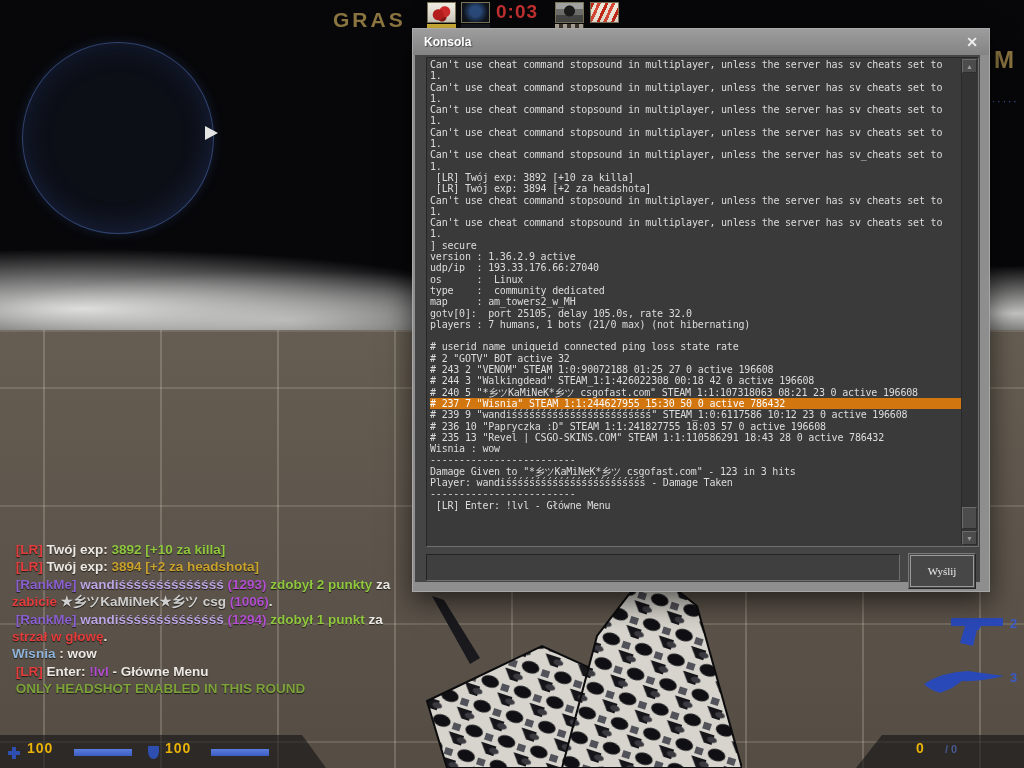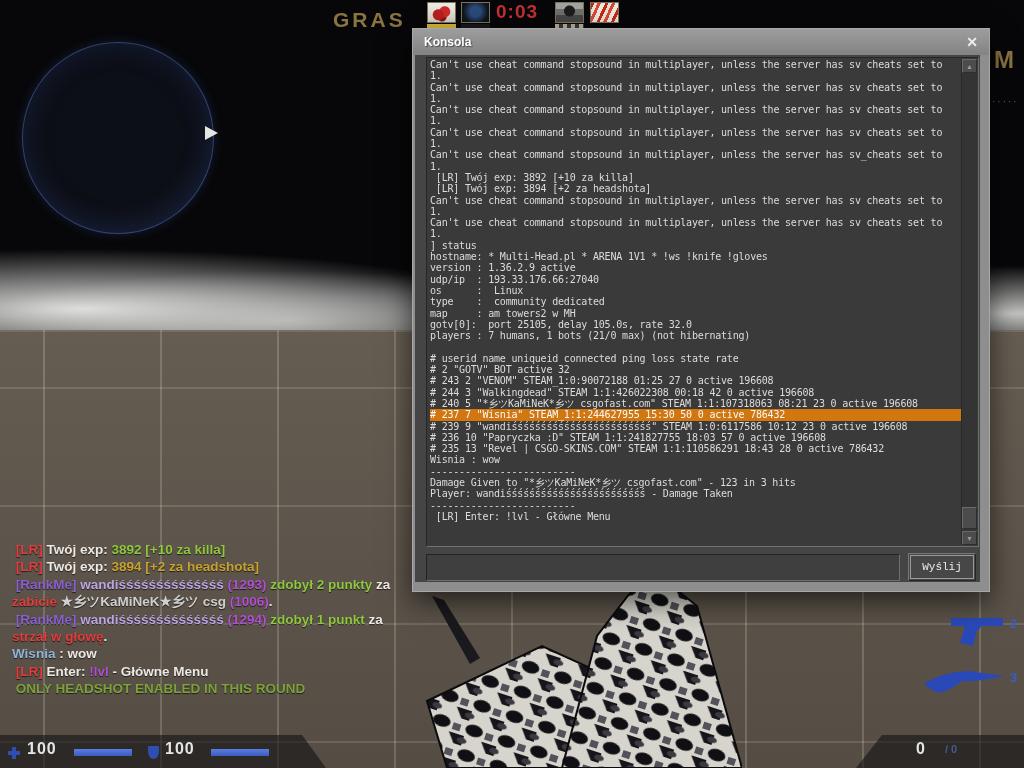--- a/index.html
+++ b/index.html
@@ -57,21 +57,21 @@
 
   
   .chat{position:absolute;left:12px;top:541px;width:430px;font-size:13.5px;font-weight:700;
     line-height:17.4px;text-shadow:0 1px 1px rgba(0,0,0,.65);white-space:pre-wrap;}
 
   
   .hudleft{position:absolute;left:0;top:735px;width:326px;height:33px;
     background:rgba(16,16,18,.58);clip-path:polygon(0 0,302px 0,326px 100%,0 100%);}
   .hudright{position:absolute;left:856px;top:735px;width:168px;height:33px;
     background:rgba(16,16,18,.58);clip-path:polygon(26px 0,100% 0,100% 100%,0 100%);}
-  .hudnum{position:absolute;top:5px;color:#e5e5e5;font-size:16px;font-weight:bold;letter-spacing:1px;}
+  .hudnum{position:absolute;top:5px;color:#eab308;font-size:14px;font-weight:bold;letter-spacing:1px;}
   .bar{position:absolute;top:14px;width:58px;height:7px;background:linear-gradient(#5a7de0,#3c5cc0);}
   .cross{position:absolute;left:8px;top:12px;width:12px;height:12px;}
   .cross::before{content:"";position:absolute;left:4px;top:0;width:4px;height:12px;background:#2e4eb0;}
   .cross::after{content:"";position:absolute;left:0;top:4px;width:12px;height:4px;background:#2e4eb0;}
   .shield{position:absolute;left:148px;top:11px;width:11px;height:13px;background:#2e4eb0;
     border-radius:1px 1px 50% 50%/1px 1px 55% 55%;}
   .ammo-res{position:absolute;left:945px;top:743px;color:#47598f;font-size:11px;font-weight:bold;}
   .slotnum{position:absolute;left:1010px;color:#3a5cc8;font-size:13px;font-weight:bold;}
 
   
@@ -93,23 +93,23 @@
     border-left:1px solid #2a2a2a;}
   .sbtn{position:absolute;left:0;width:15px;height:14px;background:#4c4c4c;color:#9a9a9a;
     font-size:7px;text-align:center;line-height:14px;border:1px solid;box-sizing:border-box;
     border-color:#6a6a6a #2e2e2e #2e2e2e #6a6a6a;}
   .sbtn.up{top:0;} .sbtn.down{bottom:0;}
   .sthumb{position:absolute;left:0;bottom:16px;width:15px;height:22px;background:#4c4c4c;
     border:1px solid;box-sizing:border-box;border-color:#6a6a6a #2e2e2e #2e2e2e #6a6a6a;}
   .c-input{position:absolute;left:11px;top:499px;width:474px;height:27px;background:#3f3f3f;
     border:1px solid;border-color:#232323 #6e6e6e #6e6e6e #232323;box-sizing:border-box;
     color:#dcdcdc;font-family:"DejaVu Sans Mono",monospace;font-size:11px;padding:0 4px;outline:none;}
-  .c-send{position:absolute;left:493px;top:498px;width:68px;height:28px;background:#474747;
+  .c-send{position:absolute;left:493px;top:498px;width:68px;height:36px;background:#474747;
     border:1px solid;border-color:#787878 #262626 #262626 #787878;box-sizing:border-box;
-    color:#ececec;font-family:Liberation Mono, monospace;font-size:11px;
+    color:#ececec;font-family:Liberation Serif, serif;font-size:11px;
     outline:1px solid #9a9a9a;outline-offset:-3px;}
 </style>
 </head>
 <body>
 
 <div class="stage">
 
   <div class="sky"></div>
   <div class="planet"></div>
   <div class="clouds"></div>
@@ -185,22 +185,21 @@
             <div class="cline">Can't use cheat command stopsound in multiplayer, unless the server has sv_cheats set to</div>
             <div class="cline">1.</div>
             <div class="cline">Can't use cheat command stopsound in multiplayer, unless the server has sv_cheats set to</div>
             <div class="cline">1.</div>
             <div class="cline"> [LR] Twój exp: 3892 [+10 za killa]</div>
             <div class="cline"> [LR] Twój exp: 3894 [+2 za headshota]</div>
             <div class="cline">Can't use cheat command stopsound in multiplayer, unless the server has sv_cheats set to</div>
             <div class="cline">1.</div>
             <div class="cline">Can't use cheat command stopsound in multiplayer, unless the server has sv_cheats set to</div>
             <div class="cline">1.</div>
-            <div class="cline">] status</div>
-            <div class="cline">hostname: * Multi-Head.pl * ARENA 1V1 * !ws !knife !gloves</div>
+            <div class="cline">] secure</div>
             <div class="cline">version : 1.36.2.9 active</div>
             <div class="cline">udp/ip  : 193.33.176.66:27040</div>
             <div class="cline">os      :  Linux</div>
             <div class="cline">type    :  community dedicated</div>
             <div class="cline">map     : am_towers2_w_MH</div>
             <div class="cline">gotv[0]:  port 25105, delay 105.0s, rate 32.0</div>
             <div class="cline">players : 7 humans, 1 bots (21/0 max) (not hibernating)</div>
             <div class="cline">&nbsp;</div>
             <div class="cline"># userid name uniqueid connected ping loss state rate</div>
             <div class="cline"># 2 "GOTV" BOT active 32</div>

